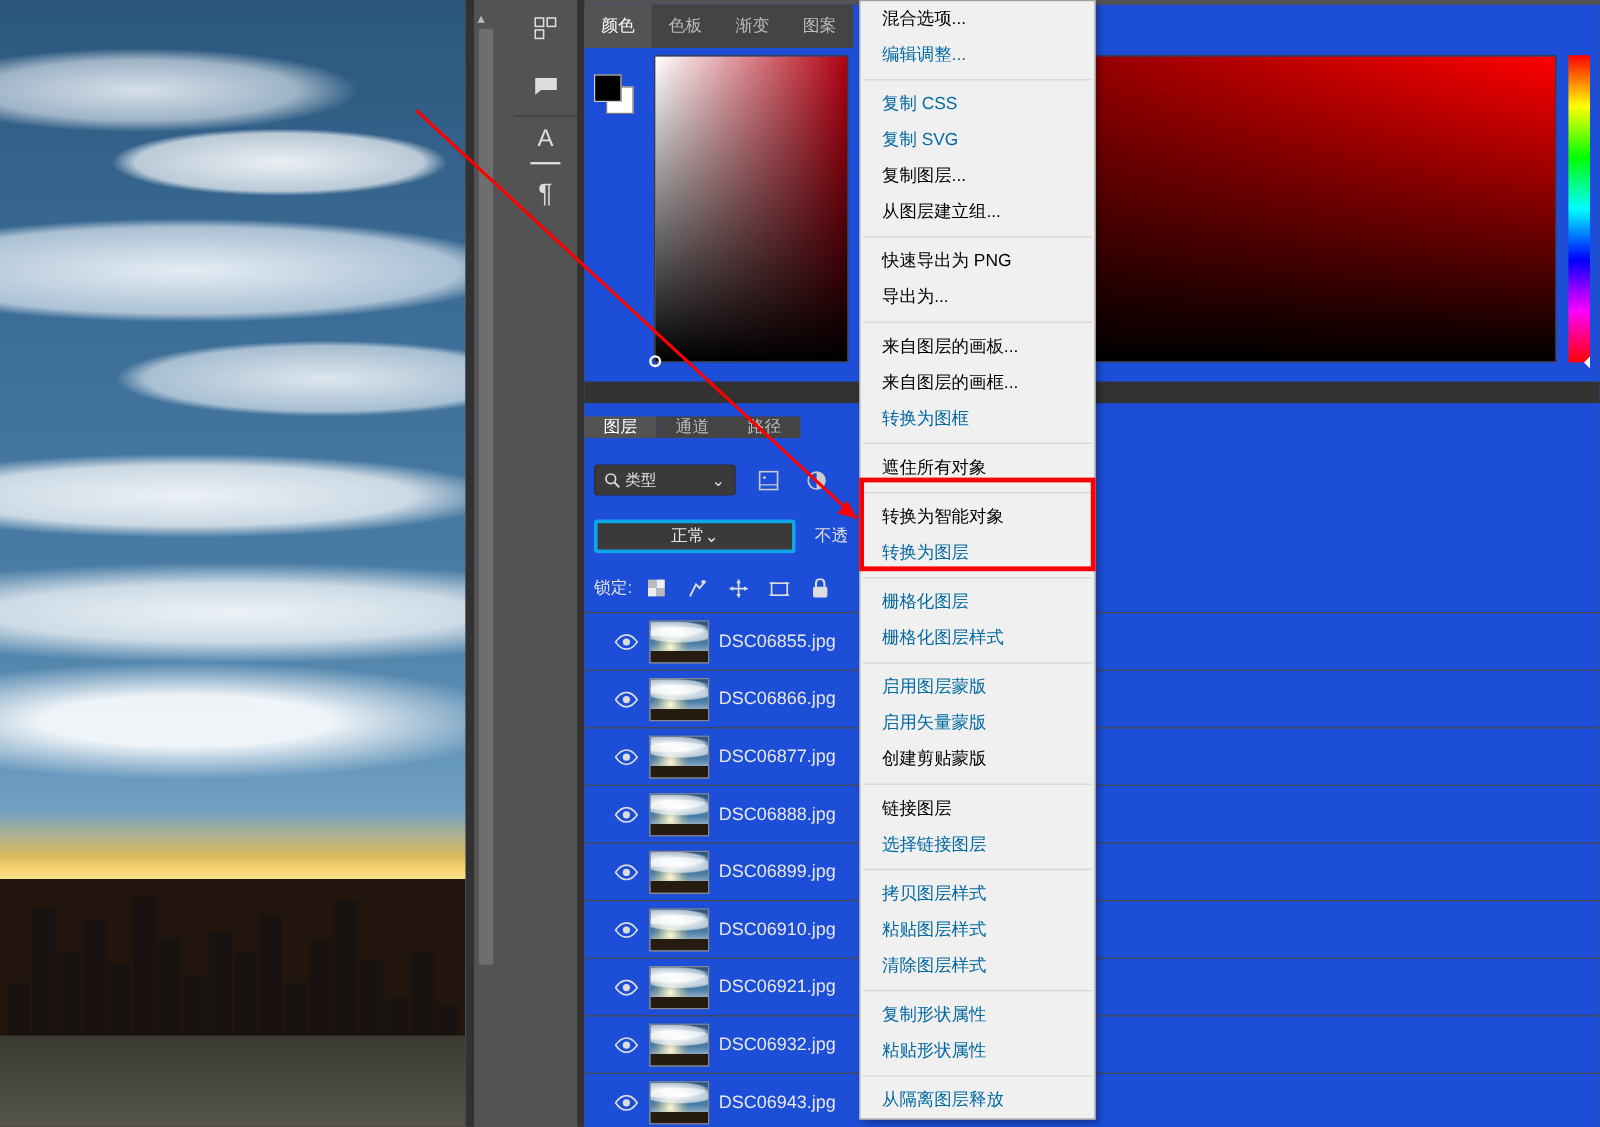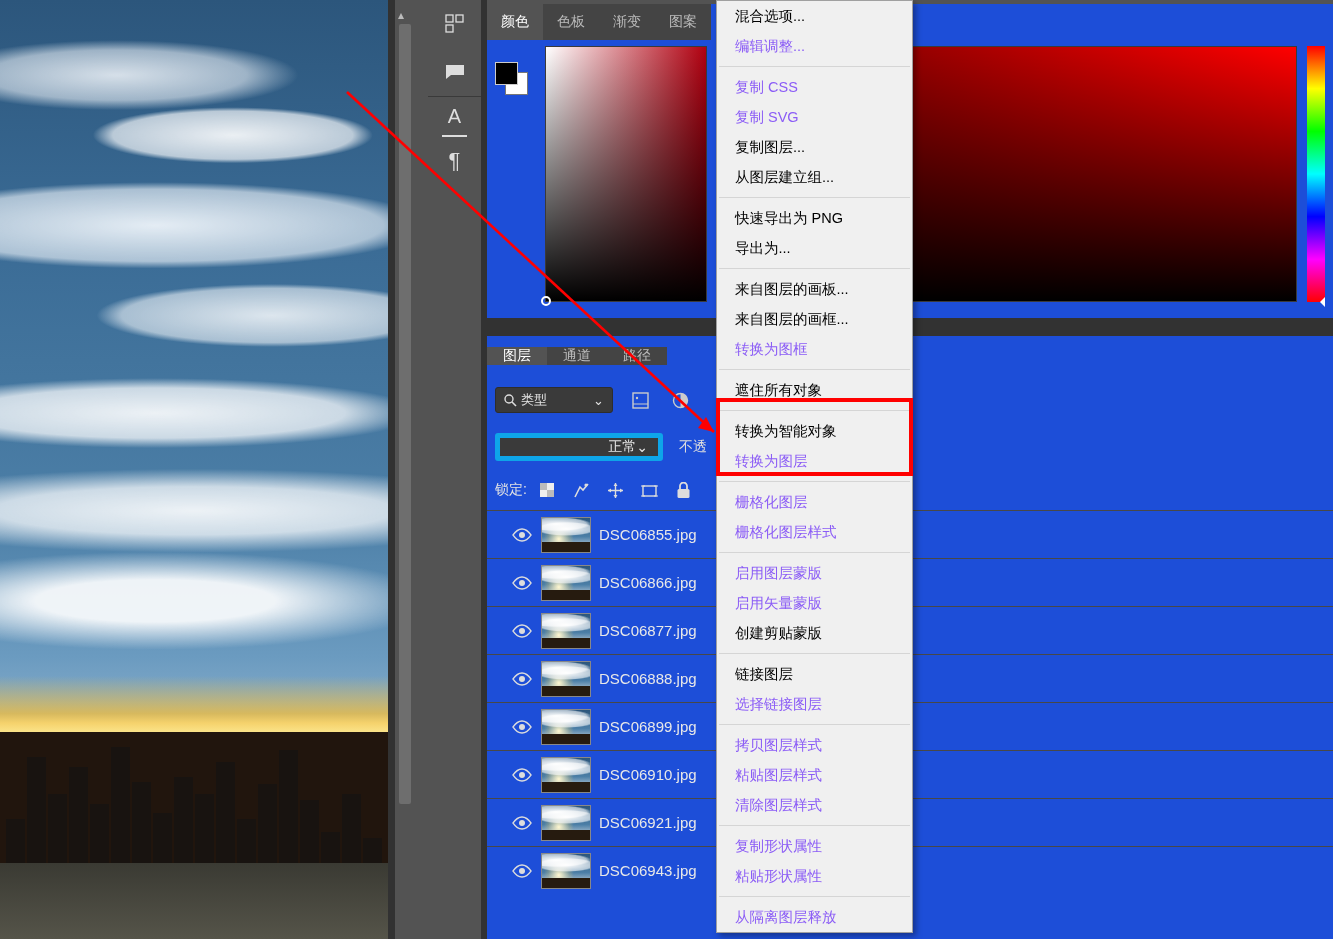--- a/index.html
+++ b/index.html
@@ -75,21 +75,21 @@
   .lay-hdr{height:40px;display:flex;align-items:center}
   .lay-hdr .tab{padding:0 16px;display:flex;align-items:center;color:#bbb;background:#444;font-size:14px}
   .lay-hdr .tab.active{background:#535353;color:#fff}
 
   
   .lay-filter{height:48px;display:flex;align-items:center;gap:14px;padding:0 8px}
   .kind-dd{width:118px;height:26px;background:#3a3a3a;border:1px solid #2d2d2d;border-radius:3px;display:flex;align-items:center;padding:0 8px;justify-content:space-between;color:#e4e4e4;font-size:13px}
   .filter-ico{width:26px;height:26px;display:flex;align-items:center;justify-content:center;color:#ddd}
 
   .lay-blend{height:46px;display:flex;align-items:center;gap:16px;padding:0 8px}
-  .blend-dd{width:168px;height:28px;background:#3a3a3a;border:5px solid #0ea5e9;border-radius:3px;display:flex;align-items:center;padding:0 10px;justify-content:flex-end;color:#e4e4e4;font-size:14px}
+  .blend-dd{width:168px;height:28px;background:#3a3a3a;border:3px solid #0ea5e9;border-radius:3px;display:flex;align-items:center;padding:0 10px;justify-content:center;color:#e4e4e4;font-size:14px}
   .blend-label{color:#ddd;font-size:14px}
 
   .lay-lock{height:40px;display:flex;align-items:center;gap:8px;padding:0 8px;color:#e4e4e4;font-size:14px}
   .lock-ico{width:26px;height:26px;display:flex;align-items:center;justify-content:center;color:#ddd}
 
   
   .layers{}
   .layer-row{height:48px;display:flex;align-items:center;gap:8px;padding:0 24px;border-top:1px solid #484848}
   .eye{width:22px;height:22px;display:flex;align-items:center;justify-content:center}
   .thumb{width:50px;height:36px;border:1px solid #888;position:relative;overflow:hidden;
@@ -102,21 +102,21 @@
     background:
      radial-gradient(ellipse 44px 10px at 50% 32%, #fff 0%, #fff9 60%, transparent 70%),
      radial-gradient(ellipse 50px 10px at 30% 18%, #fff 0%, #fff9 60%, transparent 70%);
   }
   .lname{color:#e8e8e8;font-size:15px}
 
   
   .ctx{position:absolute;left:716px;top:0;width:197px;background:#f0f0f0;color:#000;
        border:1px solid #a0a0a0;box-shadow:3px 3px 6px rgba(0,0,0,.35);font-size:14.5px;z-index:20}
   .ctx-item{padding:4px 18px;line-height:22px;white-space:nowrap}
-  .ctx-item.disabled{color:#8b5cf6}
+  .ctx-item.disabled{color:#0369a1}
   .ctx-sep{height:1px;background:#d5d5d5;margin:5px 2px}
   .ctx-item.highlight{background:transparent}
 
   
   .red-box{position:absolute;left:716px;top:398px;width:197px;height:78px;border:4px solid #ff0000;z-index:30;pointer-events:none}
   .red-line{position:absolute;z-index:30;pointer-events:none}
 
   svg{display:block}
 </style>
 </head>
@@ -345,20 +345,30 @@
         <div class="lname">DSC06921.jpg</div>
       </div>
       <div class="layer-row">
         <div class="eye">
           <svg width="20" height="14" viewBox="0 0 20 14">
             <path d="M10 1C5 1 1.7 6 1 7c.7 1 4 6 9 6s8.3-5 9-6c-.7-1-4-6-9-6z" fill="none" stroke="#ddd" stroke-width="1.4"></path>
             <circle cx="10" cy="7" r="3" fill="#ddd"></circle>
           </svg>
         </div>
         <div class="thumb"></div>
+        <div class="lname">DSC06932.jpg</div>
+      </div>
+      <div class="layer-row">
+        <div class="eye">
+          <svg width="20" height="14" viewBox="0 0 20 14">
+            <path d="M10 1C5 1 1.7 6 1 7c.7 1 4 6 9 6s8.3-5 9-6c-.7-1-4-6-9-6z" fill="none" stroke="#ddd" stroke-width="1.4"></path>
+            <circle cx="10" cy="7" r="3" fill="#ddd"></circle>
+          </svg>
+        </div>
+        <div class="thumb"></div>
         <div class="lname">DSC06943.jpg</div>
       </div>
     </div>
 
 </div>
 
 <div class="ctx" id="ctx">
     <div class="ctx-item">混合选项...</div>
     <div class="ctx-item disabled">编辑调整...</div>
     <div class="ctx-sep"></div>

